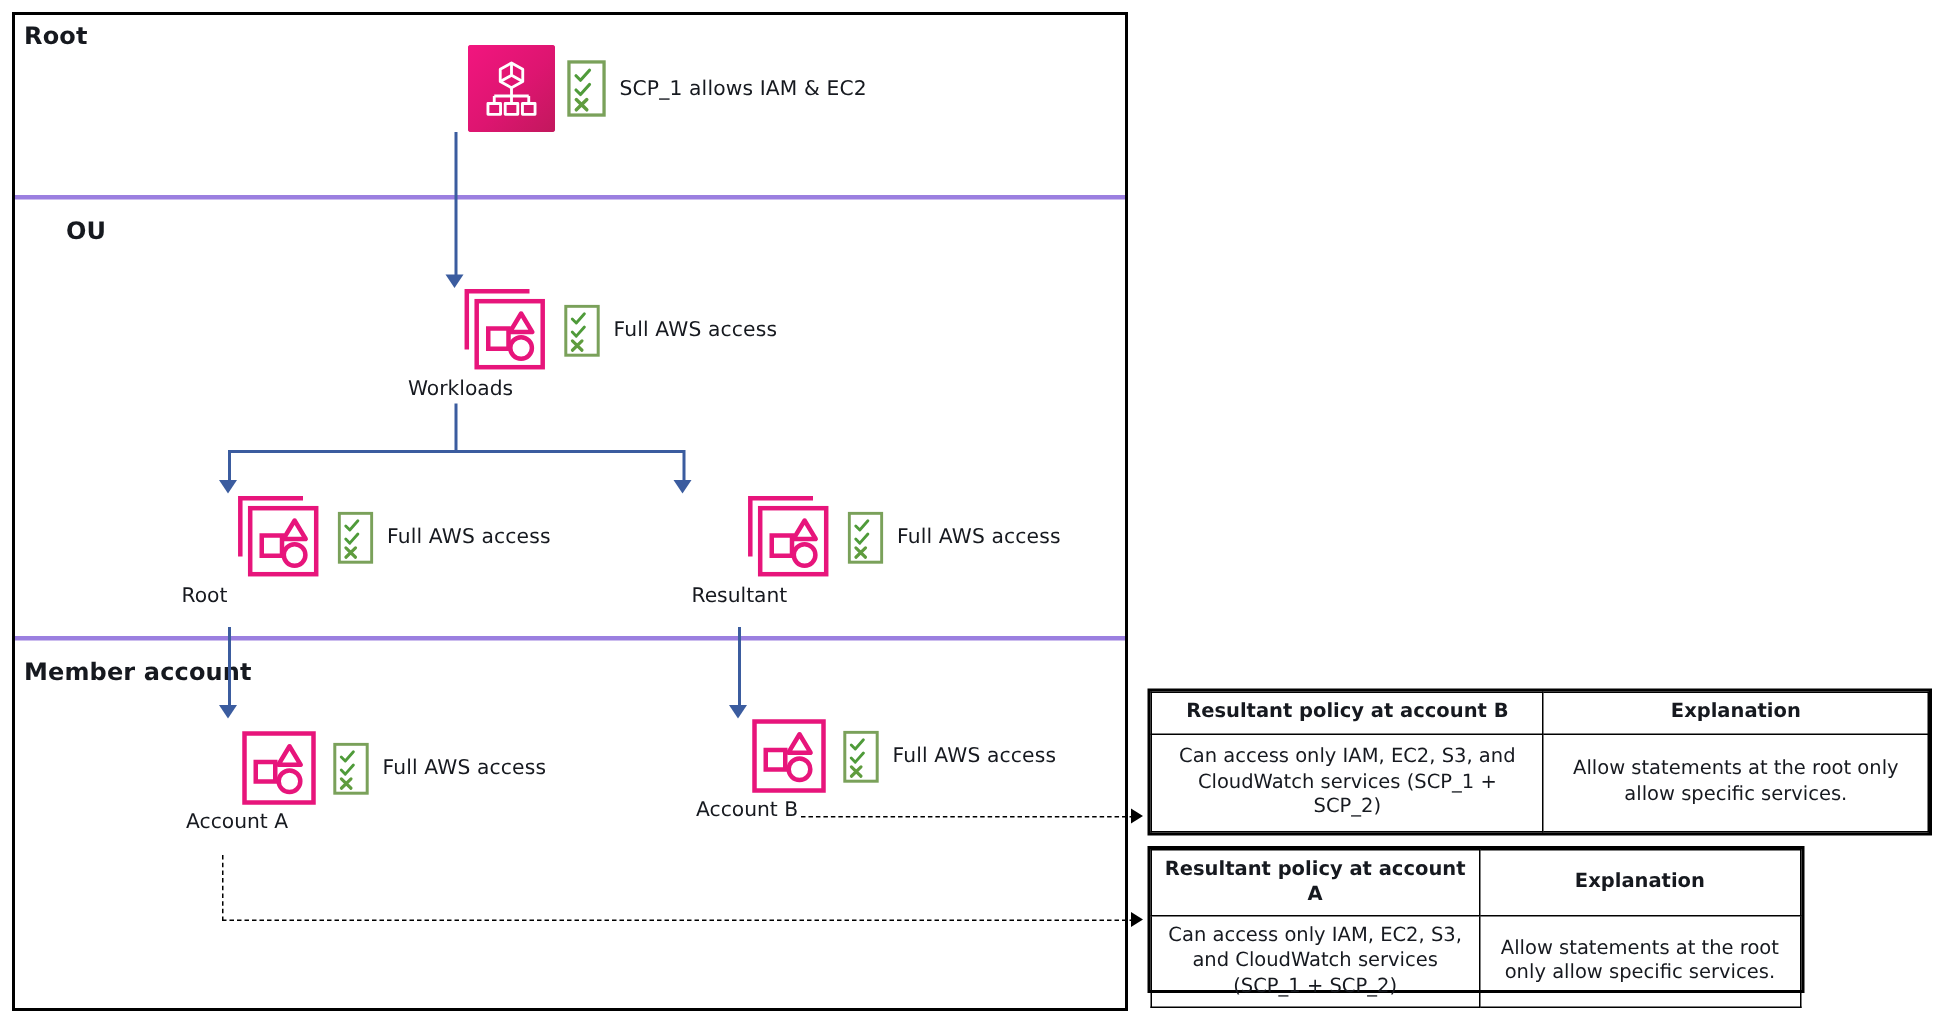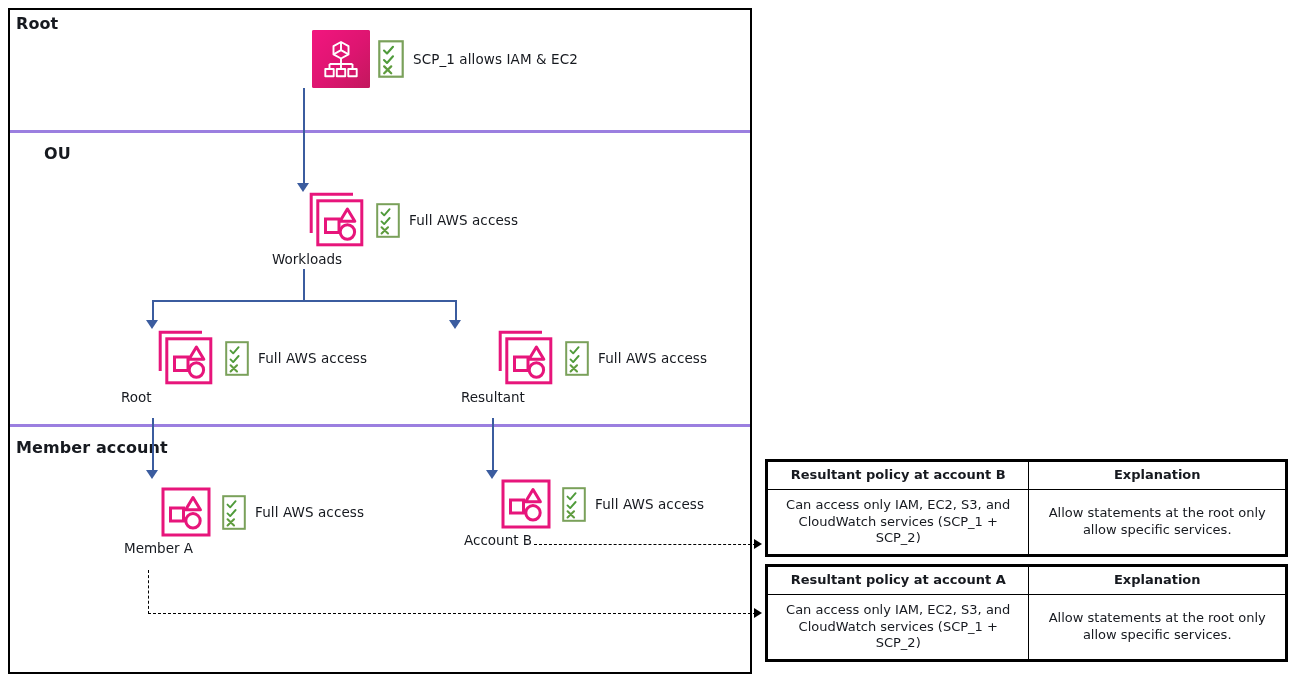--- a/index.html
+++ b/index.html
@@ -278,21 +278,21 @@
             <path d="M5.5 9.6 L8.2 12.3 L13.6 6.2"></path>
             <path d="M5.5 18.4 L8.2 21.1 L13.6 15"></path>
           </g>
           <g fill="none" stroke="#5f9c3e" stroke-width="2.1" stroke-linecap="round">
             <path d="M5.6 24.3 L12 30.5 M12 24.3 L5.6 30.5"></path>
           </g>
         </svg>
       </span>
       <span class="policy-text">Full AWS access</span>
     </div>
-    <div class="node-caption" style="width:88px;">Member A</div>
+    <div class="node-caption" style="width:88px;">Account A</div>
   </div>
 
   <div class="node" style="left:464px;top:479px;">
     <div class="node-row">
       <span>
         <svg class="acct-icon" viewBox="0 0 56 50" xmlns="http://www.w3.org/2000/svg">
           <g fill="none" stroke="#e7157b" stroke-width="3">
             <rect x="2" y="2" width="46" height="46" fill="#ffffff"></rect>
             <rect x="9.5" y="21" width="13" height="13"></rect>
             <path d="M32 10.5 L39.4 22.8 L24.6 22.8 Z" stroke-linejoin="round"></path>
@@ -334,21 +334,21 @@
       </thead>
       <tbody>
         <tr>
           <td class="col-a">Can access only IAM, EC2, S3, and CloudWatch services (SCP_1 + SCP_2)</td>
           <td class="col-b">Allow statements at the root only allow specific services.</td>
         </tr>
       </tbody>
     </table>
   </div>
 
-  <div class="tbl" style="left:765px;top:564px;width:523px;height:98px;">
+  <div class="tbl" style="left:765px;top:564px;width:438px;height:98px;">
     <table>
       <thead>
         <tr>
           <th class="col-a">Resultant policy at account A</th>
           <th class="col-b">Explanation</th>
         </tr>
       </thead>
       <tbody>
         <tr>
           <td class="col-a">Can access only IAM, EC2, S3, and CloudWatch services (SCP_1 + SCP_2)</td>

